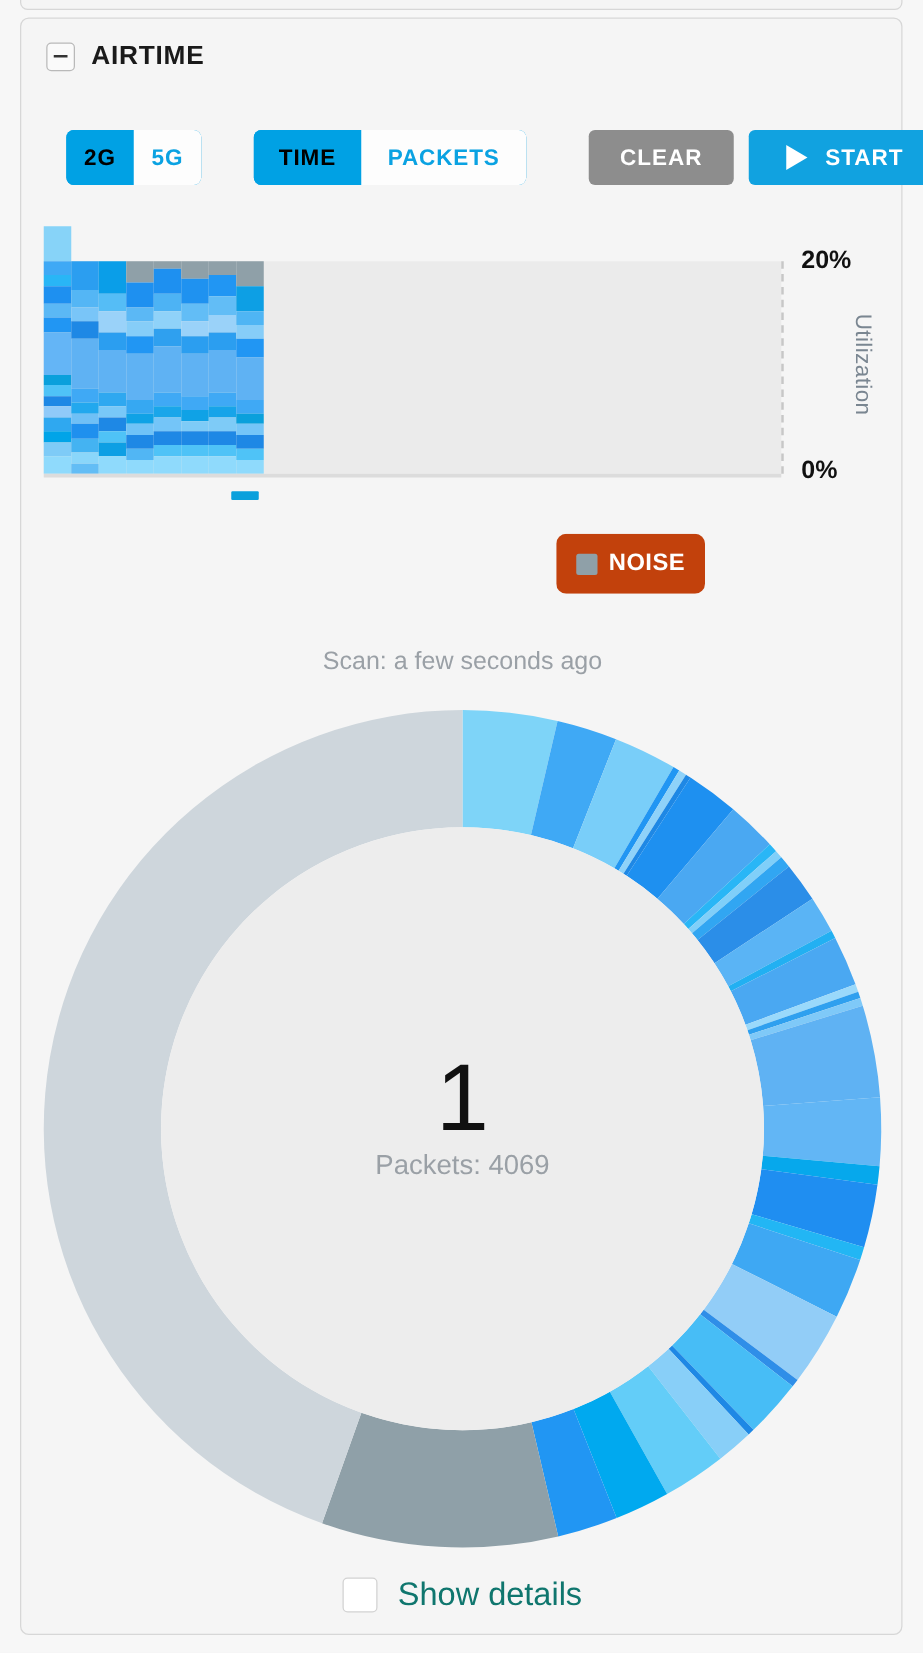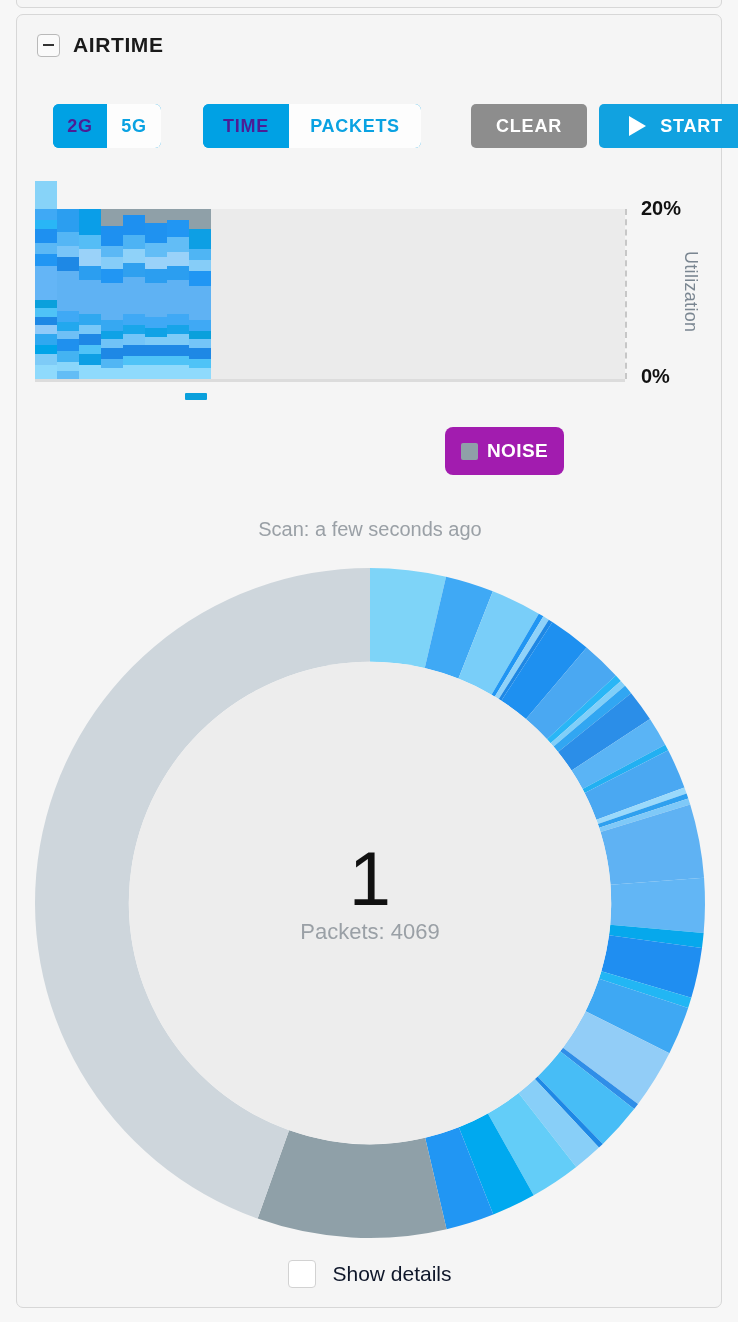--- a/index.html
+++ b/index.html
@@ -37,21 +37,21 @@
   .toolbar{position:absolute;left:36px;top:89px;right:30px;height:50px;}
   .seg{
     display:inline-flex;height:44px;border-radius:6px;overflow:hidden;
     background:#00a1e4;vertical-align:top;
   }
   .seg .sg{
     display:flex;align-items:center;justify-content:center;
     font-size:18px;font-weight:bold;letter-spacing:.7px;cursor:pointer;
     box-sizing:border-box;
   }
-  .seg .sg.on{background:#00a1e4;color:#4c1d95;}
+  .seg .sg.on{background:#00a1e4;color:#000000;}
   .seg .sg.off{background:#fdfdfd;color:#0aa2e2;}
   .seg-band{margin-left:0;}
   .seg-band .sg{width:54px;}
   .seg-mode{position:absolute;left:150px;top:0;}
   .seg-mode .sg.on{width:86px;}
   .seg-mode .sg.off{width:132px;}
   .btn{
     position:absolute;top:0;height:44px;border:none;border-radius:5px;
     font-size:18px;font-weight:bold;letter-spacing:.8px;color:#fff;
     cursor:pointer;display:flex;align-items:center;justify-content:center;
@@ -95,21 +95,21 @@
     background:#2f3640;
   }
   .lg-a{left:34px;}
   .lg-b{left:428px;background:#2f3640;}
   .li{
     display:flex;align-items:center;gap:9px;padding:0 16px;cursor:pointer;
     font-size:19px;font-weight:bold;letter-spacing:.4px;
   }
   .li.active{background:#2f3640;color:#ffffff;}
   .li.inactive{background:#fafafa;color:#3b3b3b;}
-  .li.plain{background:#a21caf;color:#ffffff;}
+  .li.plain{background:#c2410c;color:#ffffff;}
   .li .sw{width:17px;height:17px;border-radius:2px;display:block;}
   .divline{width:1px;background:#d0d0d0;}
   
   .scan{
     position:absolute;left:0;top:503px;width:706px;text-align:center;
     font-size:20px;color:#9aa0a6;
   }
   
   .donut-wrap{position:absolute;left:0;top:535px;width:706px;height:690px;}
   .donut{position:absolute;left:10px;top:10px;width:686px;height:686px;}
@@ -122,21 +122,21 @@
   .dc-sub{font-size:22px;color:#9aa0a6;margin-top:11px;line-height:1.35;}
   
   .footer{
     position:absolute;left:0;top:1245px;width:706px;
     display:flex;align-items:center;justify-content:center;gap:16px;
   }
   .cbox{
     width:28px;height:28px;background:#fff;border:1px solid #d2d2d2;border-radius:4px;
     cursor:pointer;box-sizing:border-box;
   }
-  .cb-label{font-size:21px;color:#0f172a;cursor:pointer;}
+  .cb-label{font-size:26px;color:#0f766e;cursor:pointer;}
 </style>
 </head>
 <body>
 
 <div class="top-strip"></div>
 
 <div class="panel">
 
   <div class="panel-header">
     <span class="collapse-box">

